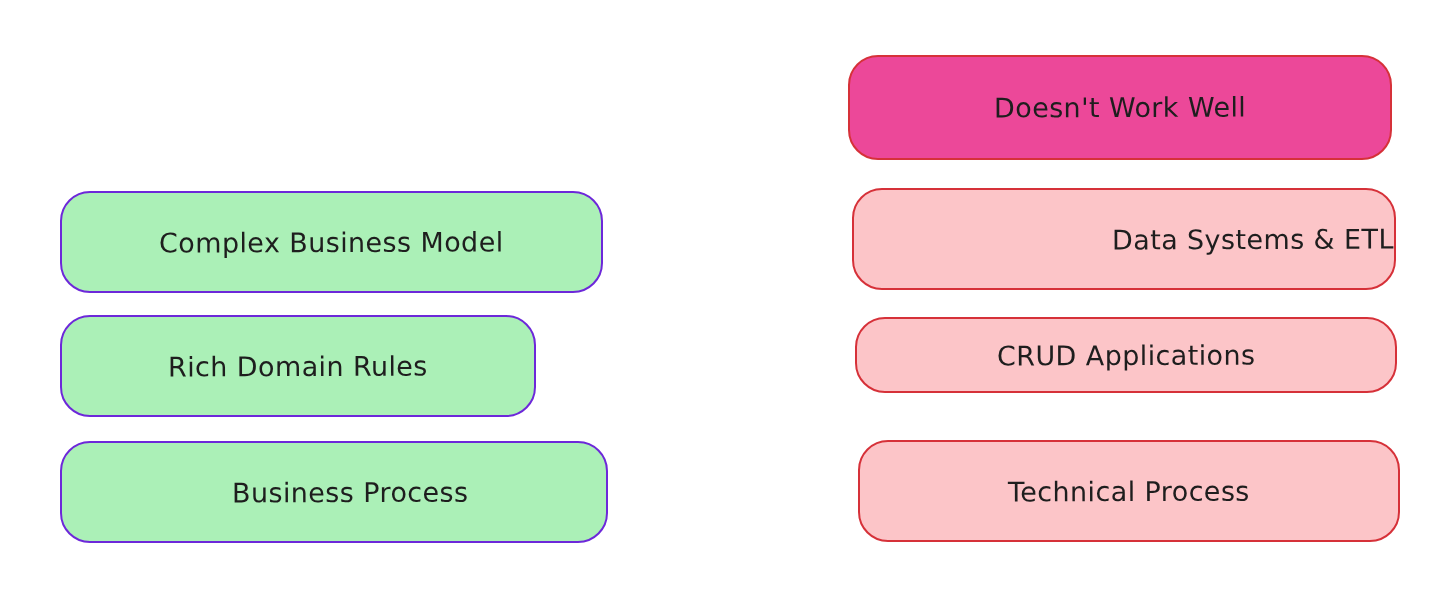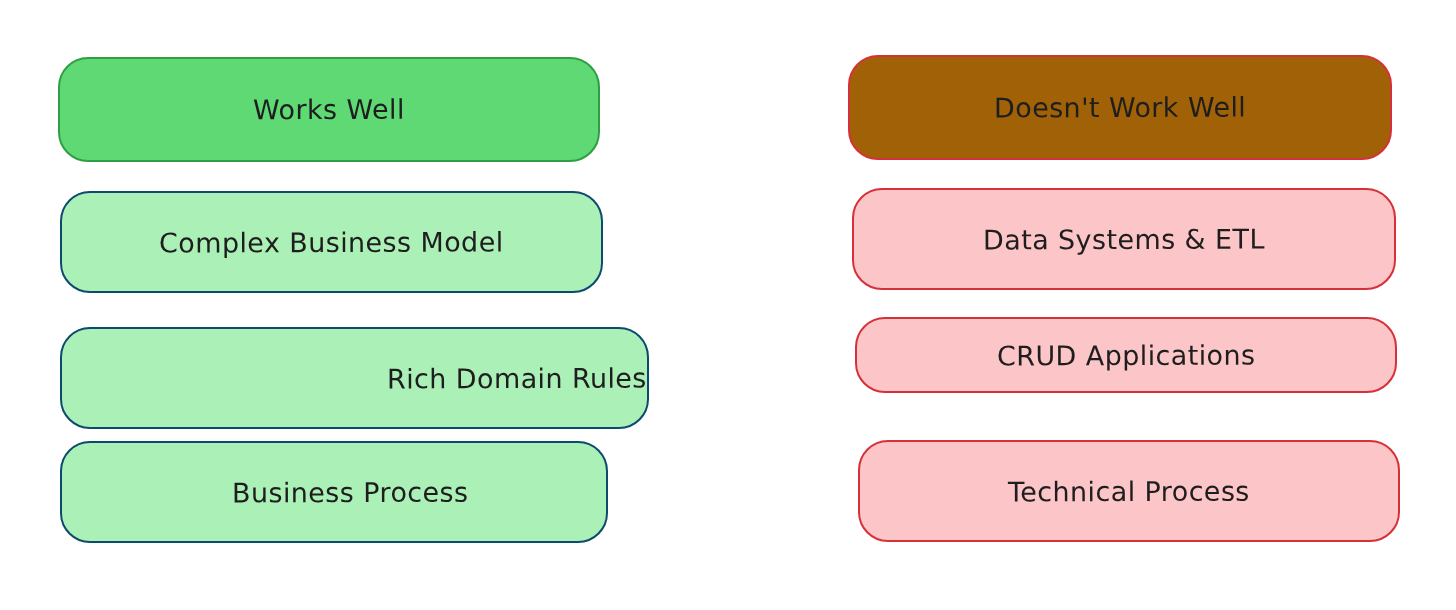--- a/index.html
+++ b/index.html
@@ -25,42 +25,39 @@
     color: #1e1e1e;
     font-size: 27px;
     letter-spacing: 0.4px;
     white-space: nowrap;
   }
   .box .box-label {
     transform: rotate(-0.2deg);
   }
   
   .green-header { background: #5ed973; border: 2.5px solid #2f9e44; }
-  .green-item   { background: #abf0b7; border: 2px solid #0c4a6e; }
-  .red-header   { background: #a16207; border: 2.5px solid #d63139; }
+  .green-item   { background: #abf0b7; border: 2px solid #6d28d9; }
+  .red-header   { background: #ec4899; border: 2.5px solid #d63139; }
   .red-item     { background: #fcc5c8; border: 2px solid #d63139; }
 
   
   .pos-l1 { left: 58px;  top: 57px;  width: 542px; height: 105px; }
   .pos-l2 { left: 60px;  top: 191px; width: 543px; height: 102px; }
-  .pos-l3 { left: 60px;  top: 327px; width: 589px; height: 102px; justify-content: flex-end; }
+  .pos-l3 { left: 60px;  top: 315px; width: 476px; height: 102px; }
   .pos-l4 { left: 60px;  top: 441px; width: 548px; height: 102px; padding-left: 32px; }
   .pos-r1 { left: 848px; top: 55px;  width: 544px; height: 105px; }
-  .pos-r2 { left: 852px; top: 188px; width: 544px; height: 102px; }
+  .pos-r2 { left: 852px; top: 188px; width: 544px; height: 102px; justify-content: flex-end; }
   .pos-r3 { left: 855px; top: 317px; width: 542px; height: 76px; }
   .pos-r4 { left: 858px; top: 440px; width: 542px; height: 102px; justify-content: center; }
 </style>
 </head>
 <body>
 
 <div class="canvas">
 
-  <div class="box green-header pos-l1">
-    <span class="box-label">Works Well</span>
-  </div>
 
   <div class="box green-item pos-l2">
     <span class="box-label">Complex Business Model</span>
   </div>
 
   <div class="box green-item pos-l3">
     <span class="box-label">Rich Domain Rules</span>
   </div>
 
   <div class="box green-item pos-l4">

